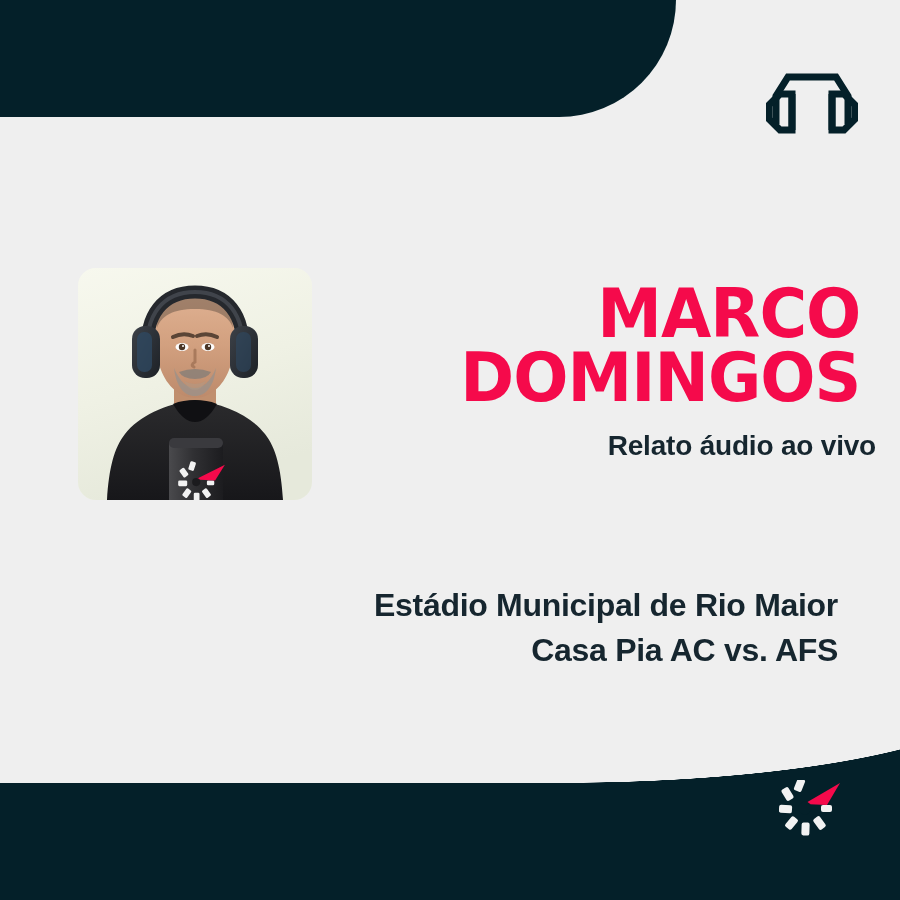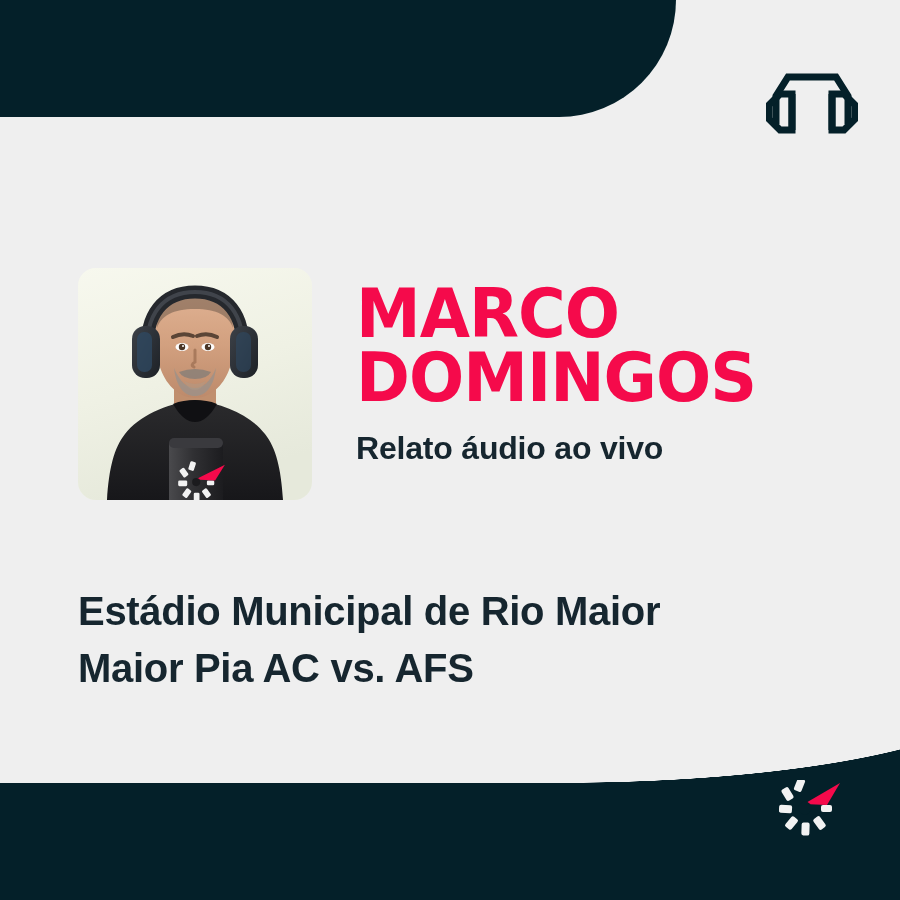--- a/index.html
+++ b/index.html
@@ -7,20 +7,21 @@
     width:900px; height:900px;
     background:#efefef;
     font-family:"Liberation Sans", sans-serif;
     overflow:hidden;
   }
   .card {
     position:relative;
     width:900px; height:900px;
     background:#efefef;
     overflow:hidden;
+    text-align:right;
   }
 
   
   .top-band {
     position:absolute;
     top:0; left:0;
     width:676px; height:117px;
     background:#042029;
     border-bottom-right-radius:117px;
   }
@@ -74,36 +75,36 @@
     letter-spacing:-1px;
     color:#f50a4b;
     transform:scaleX(0.97);
     transform-origin:left center;
     white-space:nowrap;
   }
   .subtitle {
     margin-top:20px;
     font-family:"Liberation Sans", sans-serif;
     font-weight:700;
-    font-size:32px;
+    font-size:28px;
     line-height:1.1;
     color:#16262f;
     letter-spacing:-0.2px;
   }
 
   
   .info-block {
     position:absolute;
     left:78px; top:583px;
     width:760px;
   }
   .info-strong {
     font-family:"Liberation Sans", sans-serif;
     font-weight:700;
-    font-size:40px;
+    font-size:32px;
     line-height:1.42;
     color:#16262f;
     letter-spacing:-0.3px;
   }
   .info-regular {
     font-family:"Liberation Sans", sans-serif;
     font-weight:400;
     font-size:30px;
     line-height:1.42;
     color:#16262f;
@@ -227,21 +228,21 @@
   </div>
 
   <div class="name-block">
     <div class="name-line">MARCO</div>
     <div class="name-line">DOMINGOS</div>
     <div class="subtitle">Relato áudio ao vivo</div>
   </div>
 
   <div class="info-block">
     <div class="info-strong">Estádio Municipal de Rio Maior</div>
-    <div class="info-strong">Maior Pia AC vs. AFS</div>
+    <div class="info-strong">Casa Pia AC vs. AFS</div>
   </div>
 
   <div class="bottom-curve"></div>
   <div class="bottom-band"></div>
 
   <div class="brand-logo">
     <svg viewBox="0 0 62 58" width="62" height="58" xmlns="http://www.w3.org/2000/svg" aria-hidden="true">
       <g fill="#f2f2f2">
         <rect x="14" y="1" width="13" height="8" rx="2" transform="rotate(-68 20.5 5)"></rect>
         <rect x="2" y="10" width="13" height="8" rx="2" transform="rotate(-122 8.5 14)"></rect>

